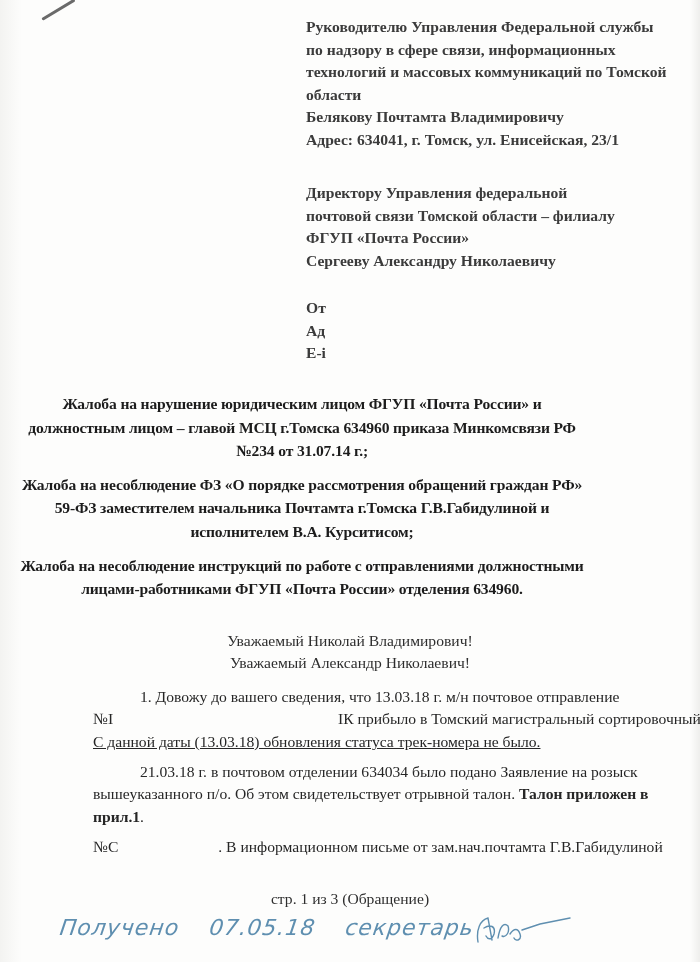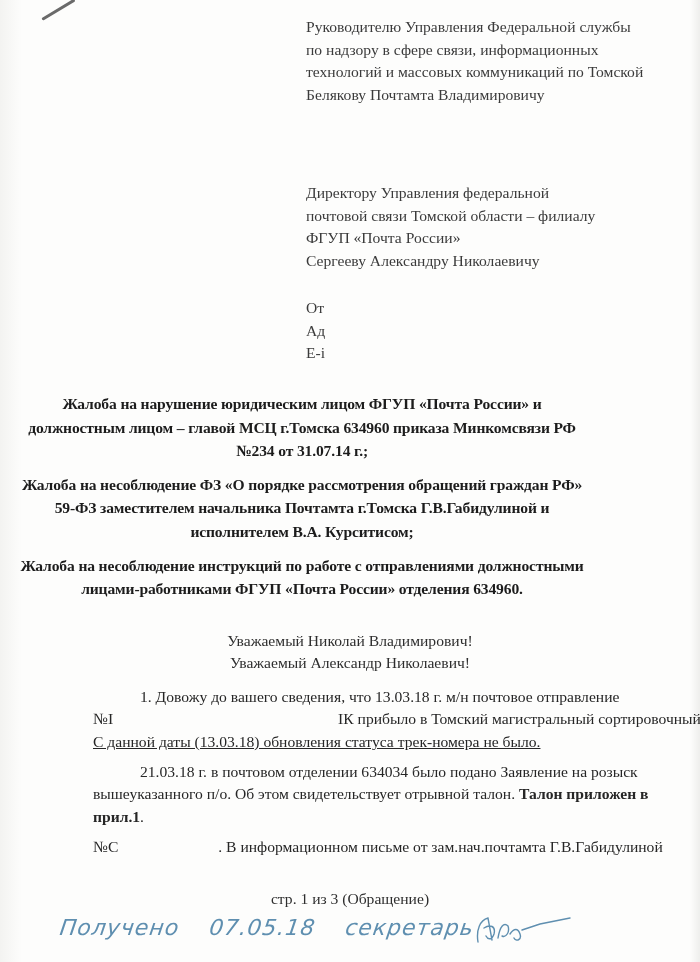--- a/index.html
+++ b/index.html
@@ -16,21 +16,21 @@
     }
     .corner-mark {
       position: absolute; left: 42px; top: 18px; width: 38px; height: 2.5px;
       background: #6a6a6a; transform: rotate(-31deg); transform-origin: left center;
       border-radius: 2px;
     }
     .addressee {
       position: absolute; left: 306px; width: 390px;
       font-size: 15.6px; line-height: 22.6px; color: #3b3b3b;
     }
-    .addressee div { white-space: nowrap; }
+    .addressee div { white-space: nowrap; font-weight: bold; }
     .addr1 { top: 16px; }
     .addr2 { top: 182px; }
     .sender { top: 297px; }
     .headings {
       position: absolute; left: 0; width: 604px; top: 392px;
     }
     .heading {
       text-align: center; font-weight: bold; font-size: 15.6px; line-height: 23.6px;
       color: #1c1c1c; margin: 0 0 10px 0;
       font-family: "Liberation Serif", serif;
@@ -73,21 +73,23 @@
 <body>
 
 <div class="page">
 
   <div class="corner-mark"></div>
 
   <div class="addressee addr1">
     <div>Руководителю Управления Федеральной службы</div>
     <div>по надзору  в сфере связи, информационных</div>
     <div>технологий и массовых коммуникаций по Томской</div>
+    <div>области</div>
     <div>Белякову Почтамта Владимировичу</div>
+    <div>Адрес: 634041, г. Томск, ул. Енисейская, 23/1</div>
   </div>
 
   <div class="addressee addr2">
     <div>Директору Управления федеральной</div>
     <div>почтовой связи Томской области – филиалу</div>
     <div>ФГУП «Почта России»</div>
     <div>Сергееву Александру Николаевичу</div>
   </div>
 
   <div class="addressee sender">

